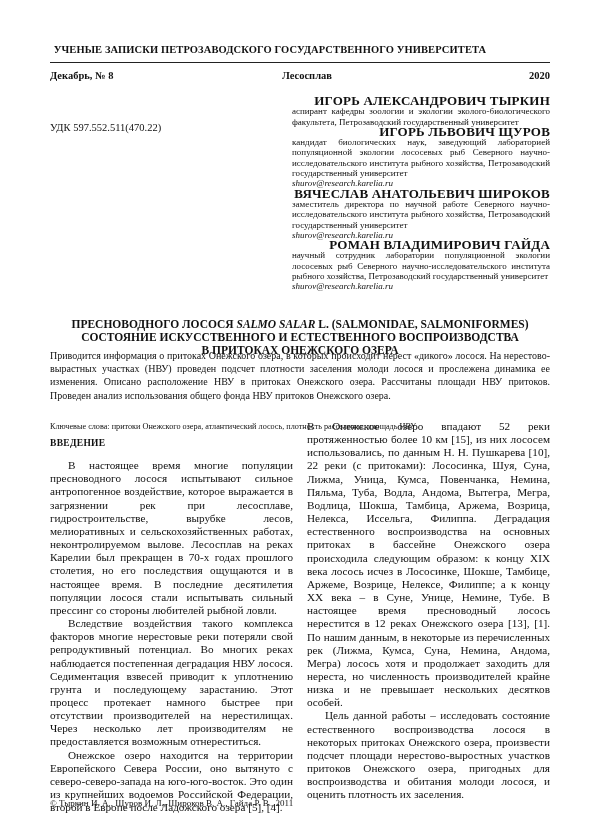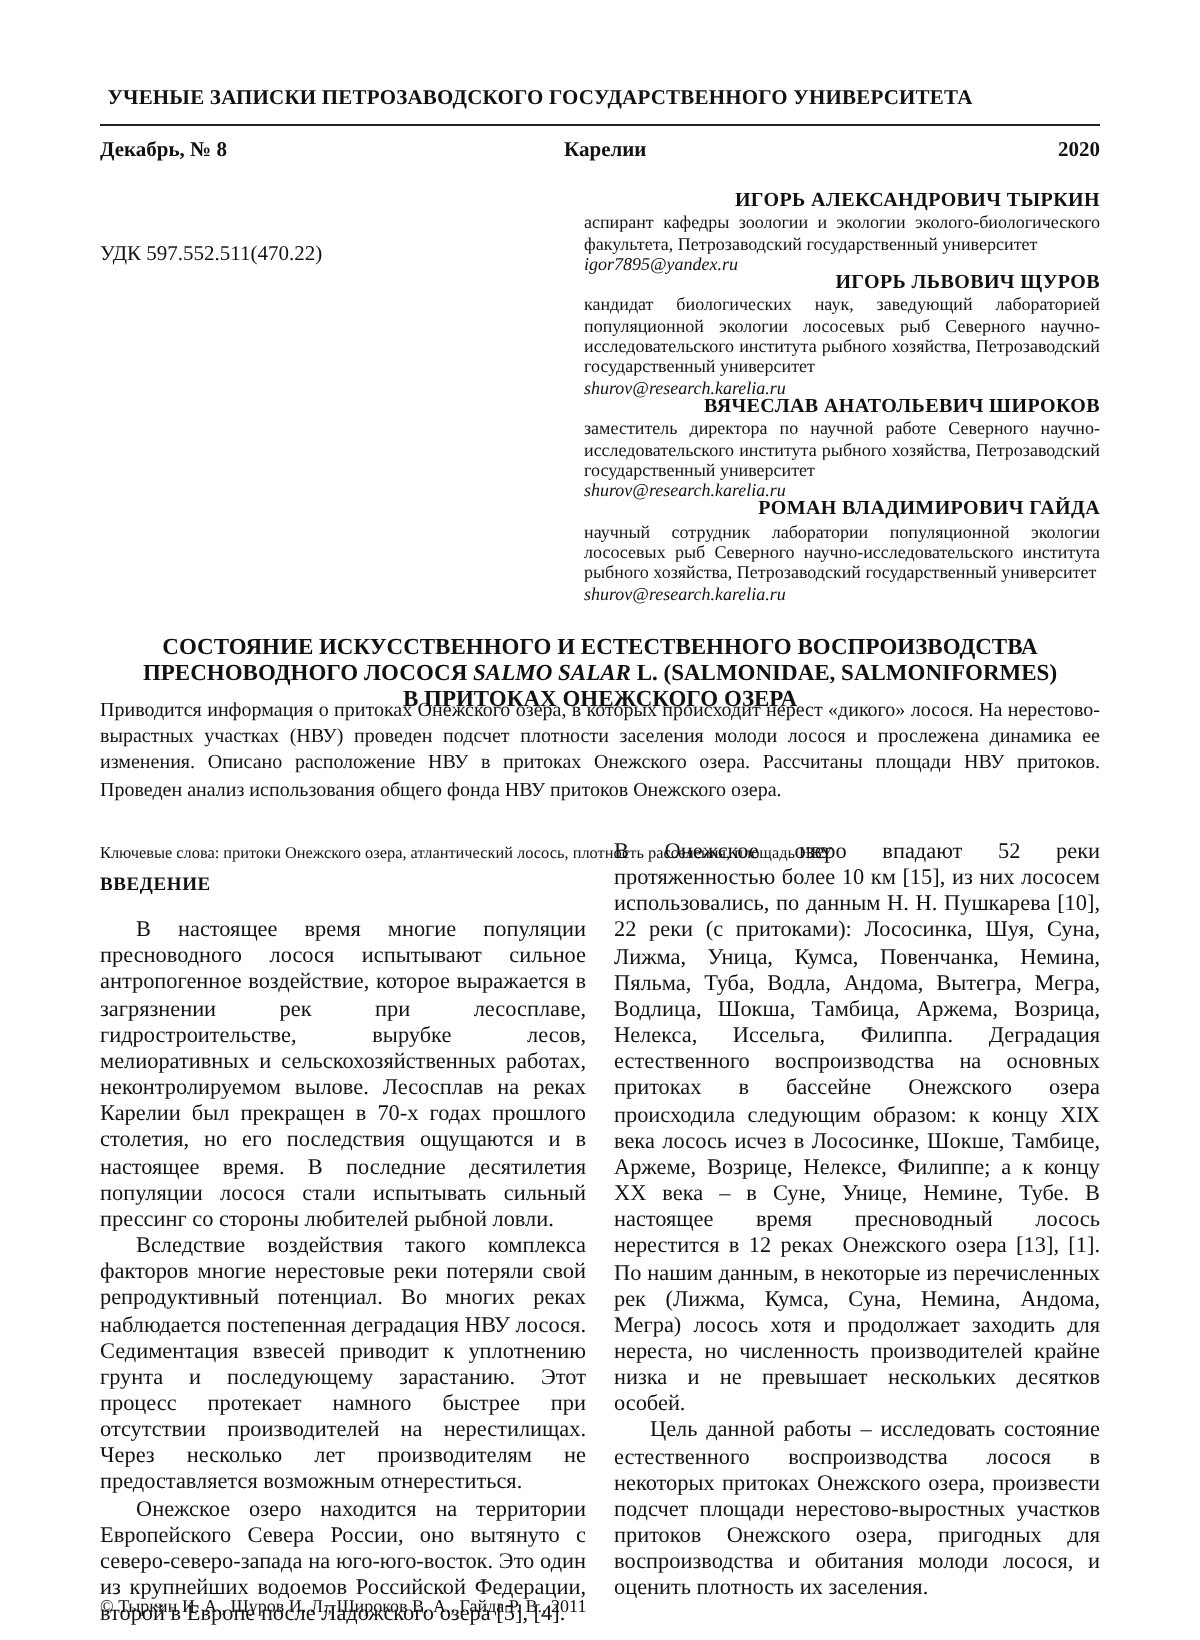--- a/index.html
+++ b/index.html
@@ -5,21 +5,21 @@
   html, body { margin: 0; padding: 0; background: #ffffff; }
   body { width: 600px; height: 820px; overflow: hidden; position: relative;
          font-family: "Liberation Serif", "DejaVu Serif", serif; color: #111; }
   .journal { position: absolute; top: 44px; left: 0; width: 540px; text-align: center;
              font-weight: bold; font-size: 10.5px; letter-spacing: 0.1px; }
   .rule { position: absolute; top: 62px; left: 50px; width: 500px; height: 0; border-top: 1px solid #222; }
   .meta { position: absolute; top: 70px; left: 50px; width: 500px; font-size: 10.5px; font-weight: bold; }
   .meta span { position: absolute; top: 0; }
   .udk { position: absolute; top: 88px; left: 50px; font-size: 10.5px; margin-top: 34px; }
   .authors { position: absolute; top: 96px; left: 292px; width: 258px; font-size: 9px; line-height: 10.3px; }
-  .author-name { text-align: right; font-weight: bold; font-size: 10px; letter-spacing: 0.2px; }
+  .author-name { text-align: right; font-weight: bold; font-size: 13px; letter-spacing: 0.2px; }
   .author-aff { text-align: justify; }
   .author-email { font-style: italic; }
   .title { position: absolute; top: 318px; left: 40px; width: 520px; text-align: center;
            font-weight: bold; font-size: 11.5px; line-height: 13px; }
   .title i { font-style: italic; }
   .abstract { position: absolute; top: 349px; left: 50px; width: 500px; font-size: 10px; line-height: 13.2px; text-align: justify; }
   .keywords { position: absolute; top: 422px; left: 50px; width: 500px; font-size: 8.2px; }
   .col { position: absolute; top: 437px; width: 243px; font-size: 11.2px; line-height: 13.15px; text-align: justify; }
   .col.left { left: 50px; }
   .col.right { left: 307px; top: 420px; }
@@ -28,51 +28,50 @@
   .col p.noindent { text-indent: 0; }
   .copyright { position: absolute; top: 798px; left: 50px; font-size: 9px; }
 </style>
 </head>
 <body>
 
 <div class="journal">УЧЕНЫЕ ЗАПИСКИ ПЕТРОЗАВОДСКОГО ГОСУДАРСТВЕННОГО УНИВЕРСИТЕТА</div>
 <div class="rule"></div>
 <div class="meta">
   <span style="left:0">Декабрь, № 8</span>
-  <span style="left:232px">Карелии</span>
+  <span style="left:232px">Лесосплав</span>
   <span style="right:0">2020</span>
 </div>
 <div class="udk">УДК 597.552.511(470.22)</div>
 
 <div class="authors">
   <div>
     <div class="author-name">ИГОРЬ АЛЕКСАНДРОВИЧ ТЫРКИН</div>
     <div class="author-aff">аспирант кафедры зоологии и экологии эколого-биологического факультета, Петрозаводский государственный университет</div>
-    <div class="author-email">igor7895@yandex.ru</div>
   </div>
   <div>
     <div class="author-name">ИГОРЬ ЛЬВОВИЧ ЩУРОВ</div>
     <div class="author-aff">кандидат биологических наук, заведующий лабораторией популяционной экологии лососевых рыб Северного научно-исследовательского института рыбного хозяйства, Петрозаводский государственный университет</div>
     <div class="author-email">shurov@research.karelia.ru</div>
   </div>
   <div>
     <div class="author-name">ВЯЧЕСЛАВ АНАТОЛЬЕВИЧ ШИРОКОВ</div>
     <div class="author-aff">заместитель директора по научной работе Северного научно-исследовательского института рыбного хозяйства, Петрозаводский государственный университет</div>
     <div class="author-email">shurov@research.karelia.ru</div>
   </div>
   <div>
     <div class="author-name">РОМАН ВЛАДИМИРОВИЧ ГАЙДА</div>
     <div class="author-aff">научный сотрудник лаборатории популяционной экологии лососевых рыб Северного научно-исследовательского института рыбного хозяйства, Петрозаводский государственный университет</div>
     <div class="author-email">shurov@research.karelia.ru</div>
   </div>
 </div>
 
 <div class="title">
+  <div><span>ПРЕСНОВОДНОГО ЛОСОСЯ </span><i>SALMO SALAR</i><span> L. (SALMONIDAE, SALMONIFORMES)</span></div>
   <div>СОСТОЯНИЕ ИСКУССТВЕННОГО И ЕСТЕСТВЕННОГО ВОСПРОИЗВОДСТВА</div>
-  <div><span>ПРЕСНОВОДНОГО ЛОСОСЯ </span><i>SALMO SALAR</i><span> L. (SALMONIDAE, SALMONIFORMES)</span></div>
   <div>В ПРИТОКАХ ОНЕЖСКОГО ОЗЕРА</div>
 </div>
 
 <div class="abstract">Приводится информация о притоках Онежского озера, в которых происходит нерест «дикого» лосося. На нерестово-вырастных участках (НВУ) проведен подсчет плотности заселения молоди лосося и прослежена динамика ее изменения. Описано расположение НВУ в притоках Онежского озера. Рассчитаны площади НВУ притоков. Проведен анализ использования общего фонда НВУ притоков Онежского озера.</div>
 <div class="keywords">Ключевые слова: притоки Онежского озера, атлантический лосось, плотность расселения, площадь НВУ</div>
 
 <div class="col left">
   <div class="section-head">ВВЕДЕНИЕ</div>
   <p>В настоящее время многие популяции пресноводного лосося испытывают сильное антропогенное воздействие, которое выражается в загрязнении рек при лесосплаве, гидростроительстве, вырубке лесов, мелиоративных и сельскохозяйственных работах, неконтролируемом вылове. Лесосплав на реках Карелии был прекращен в 70-х годах прошлого столетия, но его последствия ощущаются и в настоящее время. В последние десятилетия популяции лосося стали испытывать сильный прессинг со стороны любителей рыбной ловли.</p>
   <p>Вследствие воздействия такого комплекса факторов многие нерестовые реки потеряли свой репродуктивный потенциал. Во многих реках наблюдается постепенная деградация НВУ лосося. Седиментация взвесей приводит к уплотнению грунта и последующему зарастанию. Этот процесс протекает намного быстрее при отсутствии производителей на нерестилищах. Через несколько лет производителям не предоставляется возможным отнереститься.</p>

